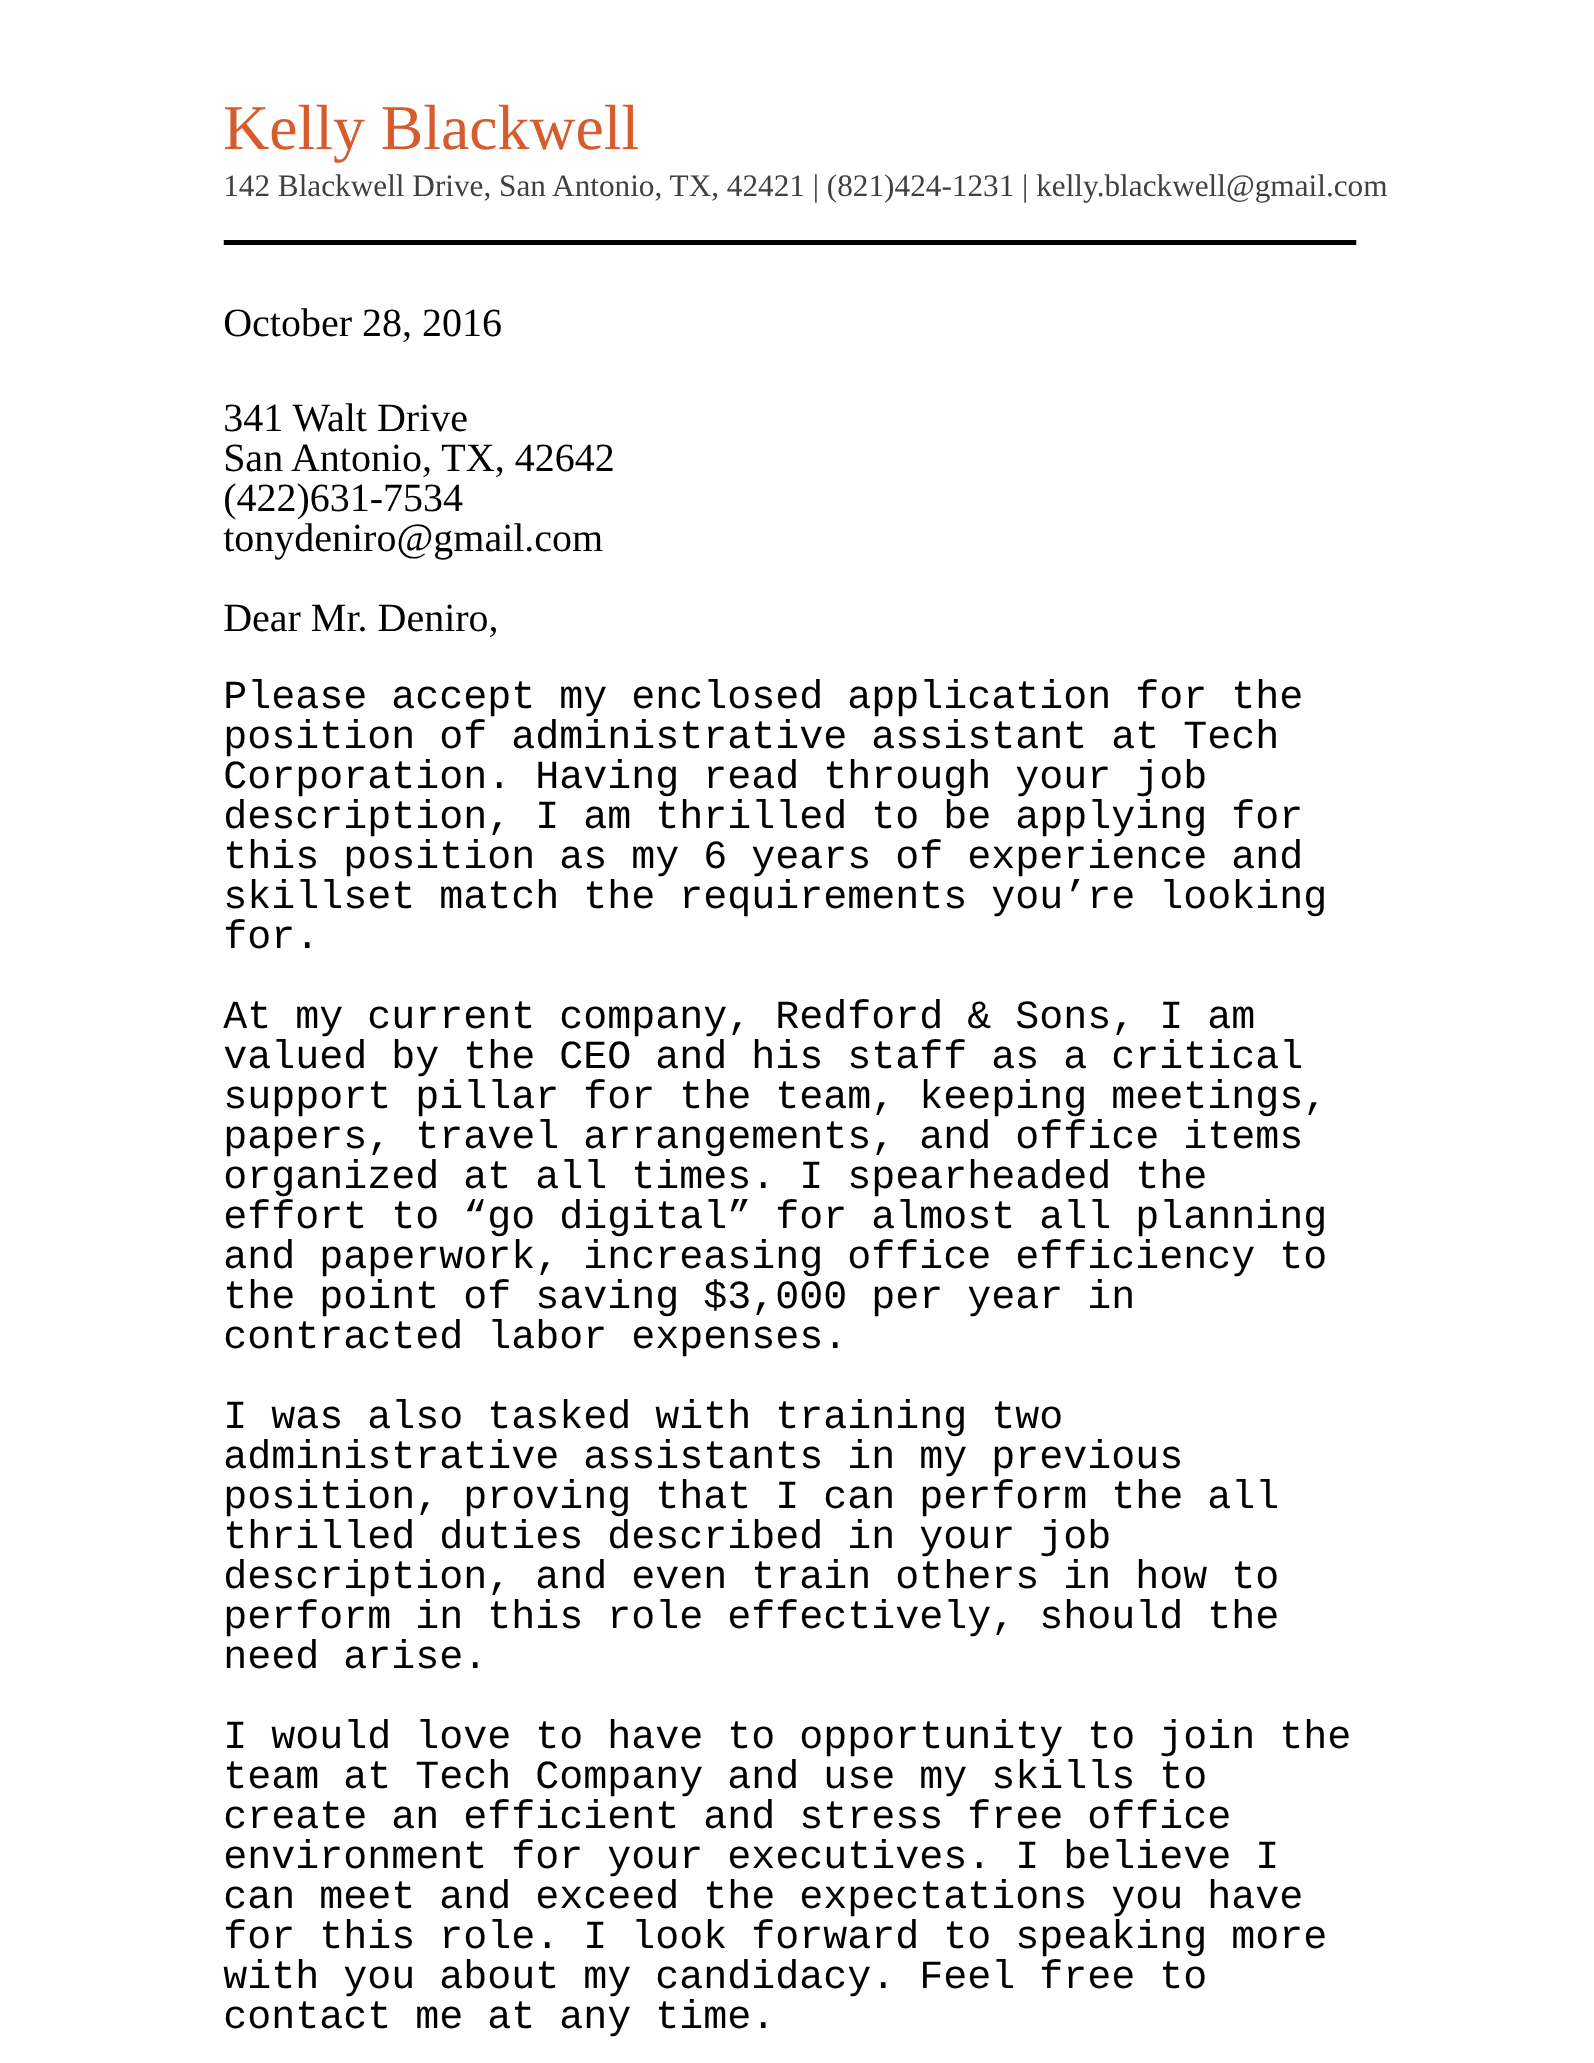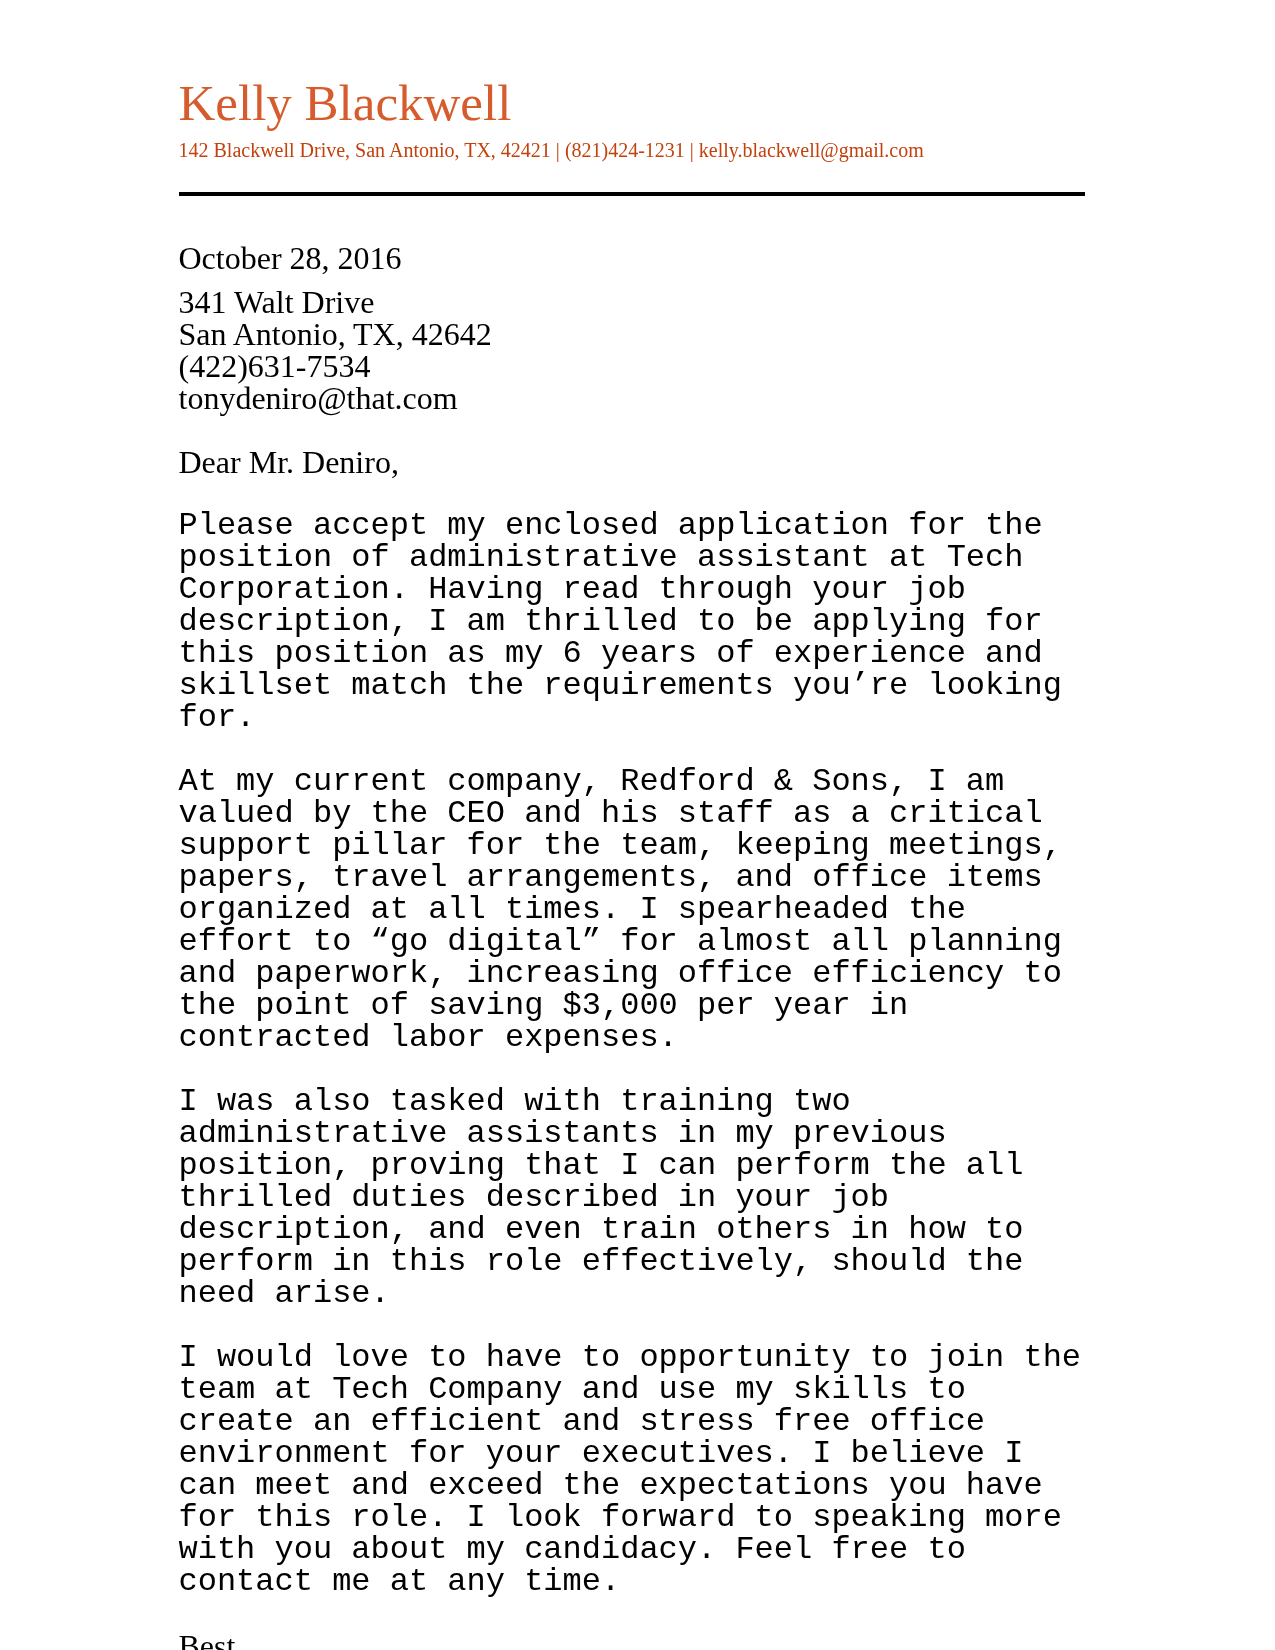--- a/index.html
+++ b/index.html
@@ -21,40 +21,40 @@
   }
   .name {
     margin: 0;
     font-size: 51px;
     line-height: 54px;
     font-weight: normal;
     letter-spacing: 0;
   }
   .contact {
     margin-top: 4px;
-    font-size: 20px;
+    font-size: 25px;
     line-height: 32px;
-    color: #c2410c;
+    color: #404040;
     white-space: nowrap;
   }
   .rule {
     border: none;
     border-top: 4px solid #000000;
     margin: 26px 0 0 0;
     width: 100%;
   }
   .letter-body {
     font-size: 32px;
     line-height: 32px;
   }
   .date {
     margin-top: 46px;
   }
   .recipient {
-    margin-top: 12px;
+    margin-top: 44px;
   }
   .salutation {
     margin-top: 32px;
   }
   .para {
     margin: 32px 0;
     max-width: 1110px;
     font-family: Liberation Mono, monospace;
   }
   .closing {
@@ -75,21 +75,21 @@
   </header>
 
   <main class="letter-body">
 
     <div class="date">October 28, 2016</div>
 
     <div class="recipient">
       <div>341 Walt Drive</div>
       <div>San Antonio, TX, 42642</div>
       <div>(422)631-7534</div>
-      <div>tonydeniro@that.com</div>
+      <div>tonydeniro@gmail.com</div>
     </div>
 
     <div class="salutation">Dear Mr. Deniro,</div>
 
     <p class="para">Please accept my enclosed application for the position of administrative assistant at Tech Corporation. Having read through your job description, I am thrilled to be applying for this position as my 6 years of experience and skillset match the requirements you’re looking for.</p>
 
     <p class="para">At my current company, Redford &amp; Sons, I am valued by the CEO and his staff as a critical support pillar for the team, keeping meetings, papers, travel arrangements, and office items organized at all times. I spearheaded the effort to “go digital” for almost all planning and paperwork, increasing office efficiency to the point of saving $3,000 per year in contracted labor expenses.</p>
 
     <p class="para">I was also tasked with training two administrative assistants in my previous position, proving that I can perform the all thrilled duties described in your job description, and even train others in how to perform in this role effectively, should the need arise.</p>
 

